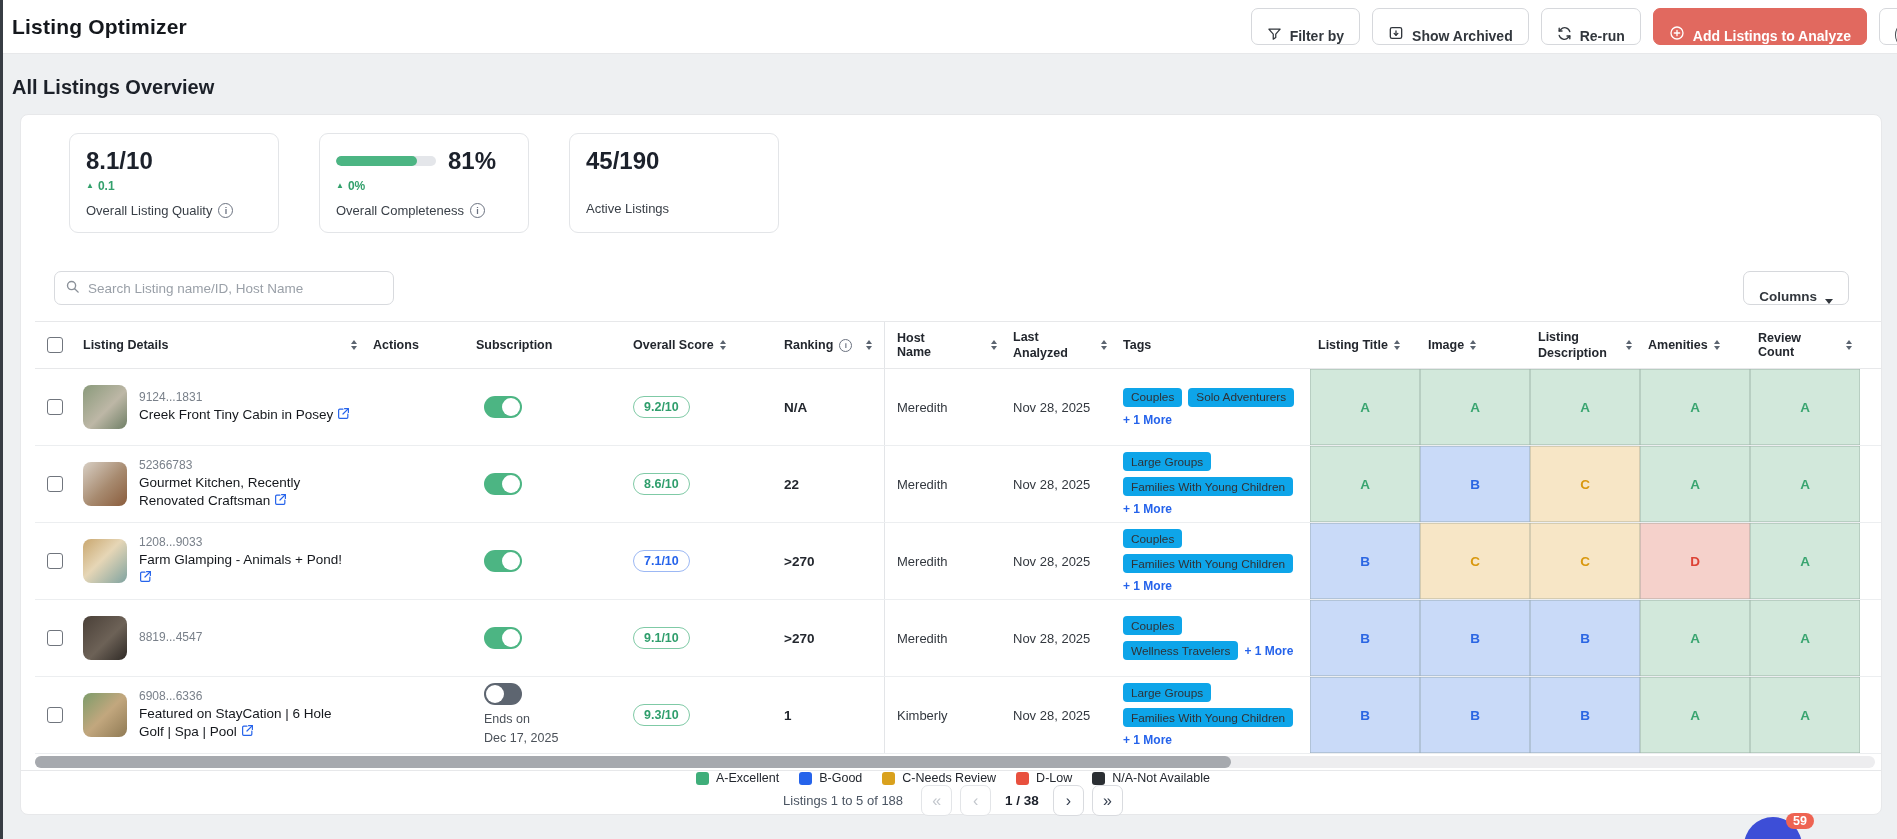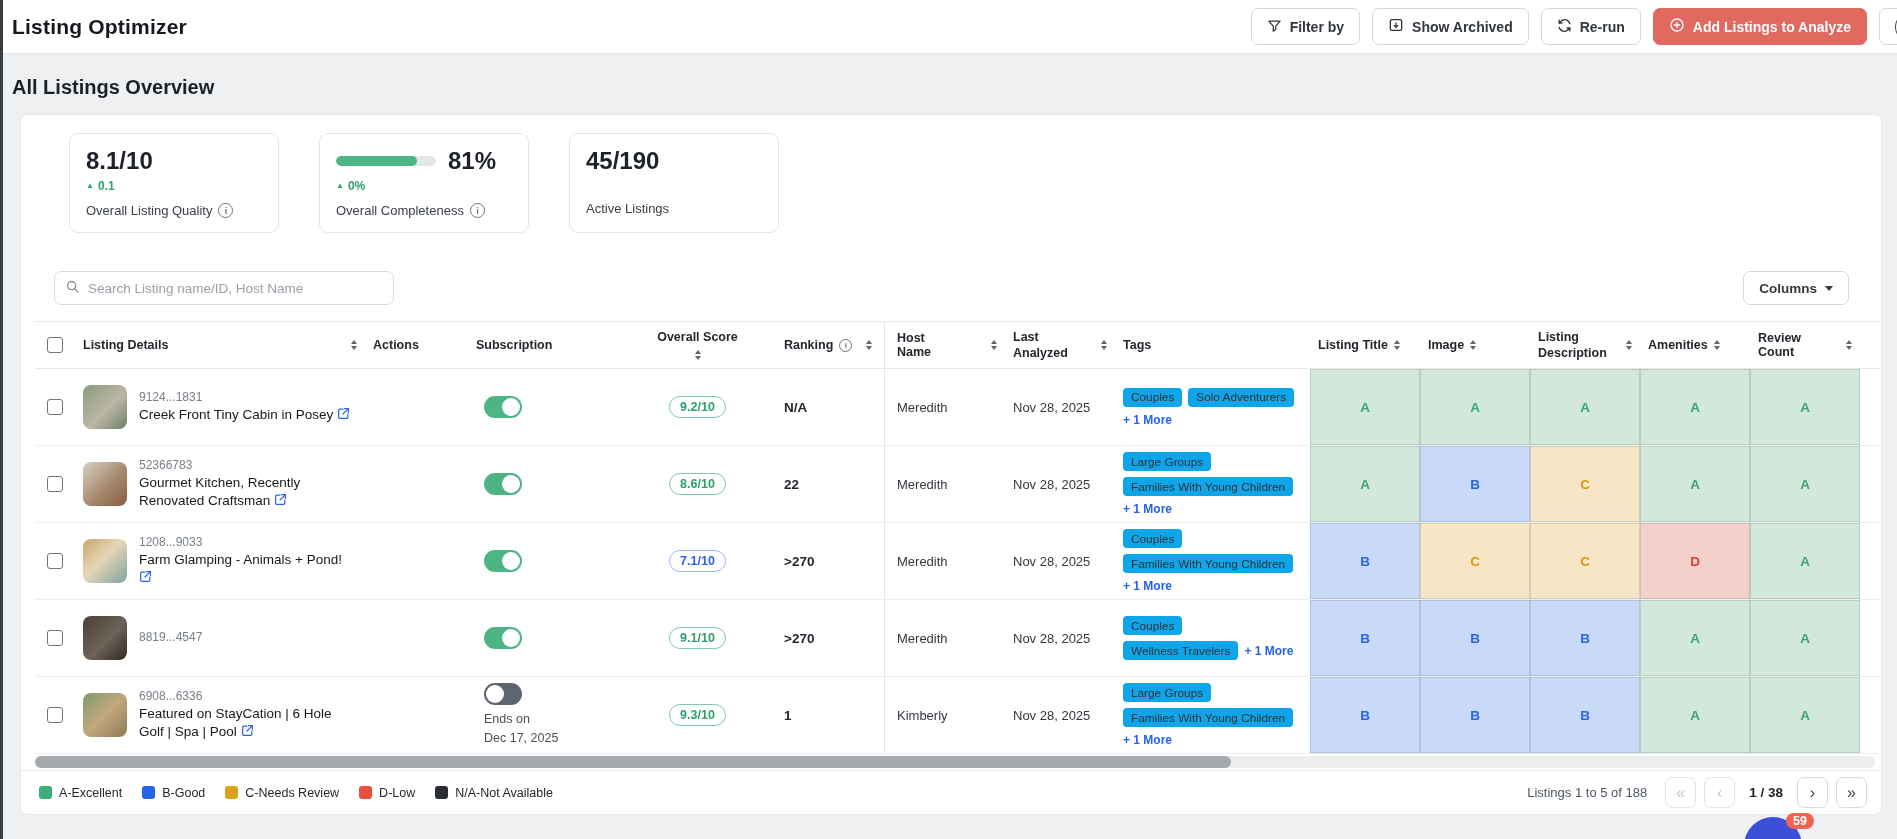--- a/index.html
+++ b/index.html
@@ -7,21 +7,21 @@
   body {
     font-family: "Liberation Sans", sans-serif;
     background:#eef0f2; color:#1f2430; position:relative;
   }
   .left-edge{position:absolute;left:0;top:0;width:3px;height:100%;background:#383d44;z-index:50;}
 
   
   .topbar{background:#fff;height:54px;display:flex;align-items:center;padding:0 0 0 12px;border-bottom:1px solid #e7e8ea;}
   .app-title{font-size:21px;font-weight:700;color:#15181d;letter-spacing:.2px;}
   .toolbar{margin-left:auto;display:flex;gap:12px;align-items:center;}
-  .btn{flex-shrink:0;height:37px;display:inline-flex;align-items:center;gap:8px;padding:12px 15px;
+  .btn{flex-shrink:0;height:37px;display:inline-flex;align-items:flex-end;gap:8px;padding:0 15px;
        background:#fff;border:1px solid #d6d8dc;border-radius:7px;font-size:14px;font-weight:600;color:#32373d;cursor:pointer;}
   .btn svg{flex-shrink:0;}
   .btn-primary{background:#e1695f;border-color:#e1695f;color:#fff;}
   .btn-help{width:42px;justify-content:center;margin-right:-24px;font-weight:700;}
   .help-circle{width:18px;height:18px;border:1.6px solid #43484f;border-radius:50%;display:inline-flex;align-items:center;justify-content:center;font-size:11px;color:#43484f;}
 
   
   .section-heading{font-size:20px;font-weight:700;color:#1c2129;margin:22px 0 15px 12px;}
   .panel{margin:0 15px 0 20px;background:#fff;border:1px solid #e7e8ea;border-radius:8px;padding-top:18px;}
 
@@ -50,21 +50,21 @@
   
   .table{padding-left:14px;}
   .thead{display:flex;align-items:center;height:48px;border-top:1px solid #e7e8ea;border-bottom:1px solid #e7e8ea;}
   .th{font-size:12.5px;font-weight:700;color:#23272e;display:flex;align-items:center;gap:6px;padding:0 8px;}
   .td{display:flex;align-items:center;padding:0 8px;font-size:13px;color:#2c3137;}
   .col-check{width:40px;justify-content:center;flex-shrink:0;}
   .col-details{width:290px;flex-shrink:0;}
   .col-details.th{justify-content:space-between;}
   .col-actions{width:95px;flex-shrink:0;}
   .col-sub{width:155px;flex-shrink:0;padding-left:24px;}
-  .col-score{width:155px;flex-shrink:0;padding-left:18px;flex-direction:column;}
+  .col-score{width:155px;flex-shrink:0;padding-left:18px;}
   .col-rank{width:115px;flex-shrink:0;padding-left:14px;}
   .divider{border-right:1px solid #e3e5e8;align-self:stretch;}
   .col-host{width:120px;flex-shrink:0;padding-left:12px;gap:32px;}
   .col-analyzed{width:110px;flex-shrink:0;}
   .col-tags{width:195px;flex-shrink:0;}
   .col-grade-h{width:110px;flex-shrink:0;}
   .checkbox{width:16px;height:16px;border:1.6px solid #70757d;border-radius:3px;background:#fff;display:inline-block;cursor:pointer;}
   .sort{display:inline-flex;flex-direction:column;gap:2.5px;cursor:pointer;flex-shrink:0;}
   .s-up{width:0;height:0;border-left:3.5px solid transparent;border-right:3.5px solid transparent;border-bottom:4.5px solid #5b6470;display:block;}
   .s-dn{width:0;height:0;border-left:3.5px solid transparent;border-right:3.5px solid transparent;border-top:4.5px solid #5b6470;display:block;}
@@ -103,21 +103,21 @@
          box-shadow:inset 0 0 0 0.5px rgba(96,116,106,0.45);}
   .g-A{background:#d2e8db;color:#3aa570;}
   .g-B{background:#c9daf8;color:#2b66e3;}
   .g-C{background:#f7e6c6;color:#d9980f;}
   .g-D{background:#f5d1cb;color:#dd4336;}
 
   .hscroll{height:12px;background:#ededef;border-radius:6px;margin:2px 6px 0 0;position:relative;}
   .hscroll .hthumb{position:absolute;left:0;top:0;height:12px;width:65%;background:#a6a9ae;border-radius:6px;cursor:grab;}
 
   
-  .tfooter{display:flex;align-items:center;justify-content:space-between;height:44px;border-top:1px solid #e7e8ea;padding:0 14px 0 18px;margin-top:2px;}
+  .tfooter{display:flex;align-items:center;justify-content:space-between;height:44px;border-top:1px solid #e7e8ea;padding:0 14px 0 18px;margin-top:2px;flex-direction:column;}
   .legend{display:flex;align-items:center;gap:20px;}
   .legend-item{display:flex;align-items:center;gap:7px;font-size:12.5px;color:#23272e;}
   .swatch{width:13px;height:13px;border-radius:3px;display:inline-block;flex-shrink:0;}
   .pager{display:flex;align-items:center;gap:8px;}
   .pager-summary{font-size:13px;color:#4b5563;margin-right:10px;}
   .pg-btn{width:31px;height:31px;border:1px solid #d9dbdf;border-radius:7px;background:#fff;display:inline-flex;align-items:center;justify-content:center;
           font-size:16px;cursor:pointer;color:#374151;}
   .pg-btn.disabled{color:#c3c7cd;border-color:#e3e5e8;}
   .pg-current{font-size:13.5px;font-weight:700;color:#1c212b;margin:0 6px;}
 

